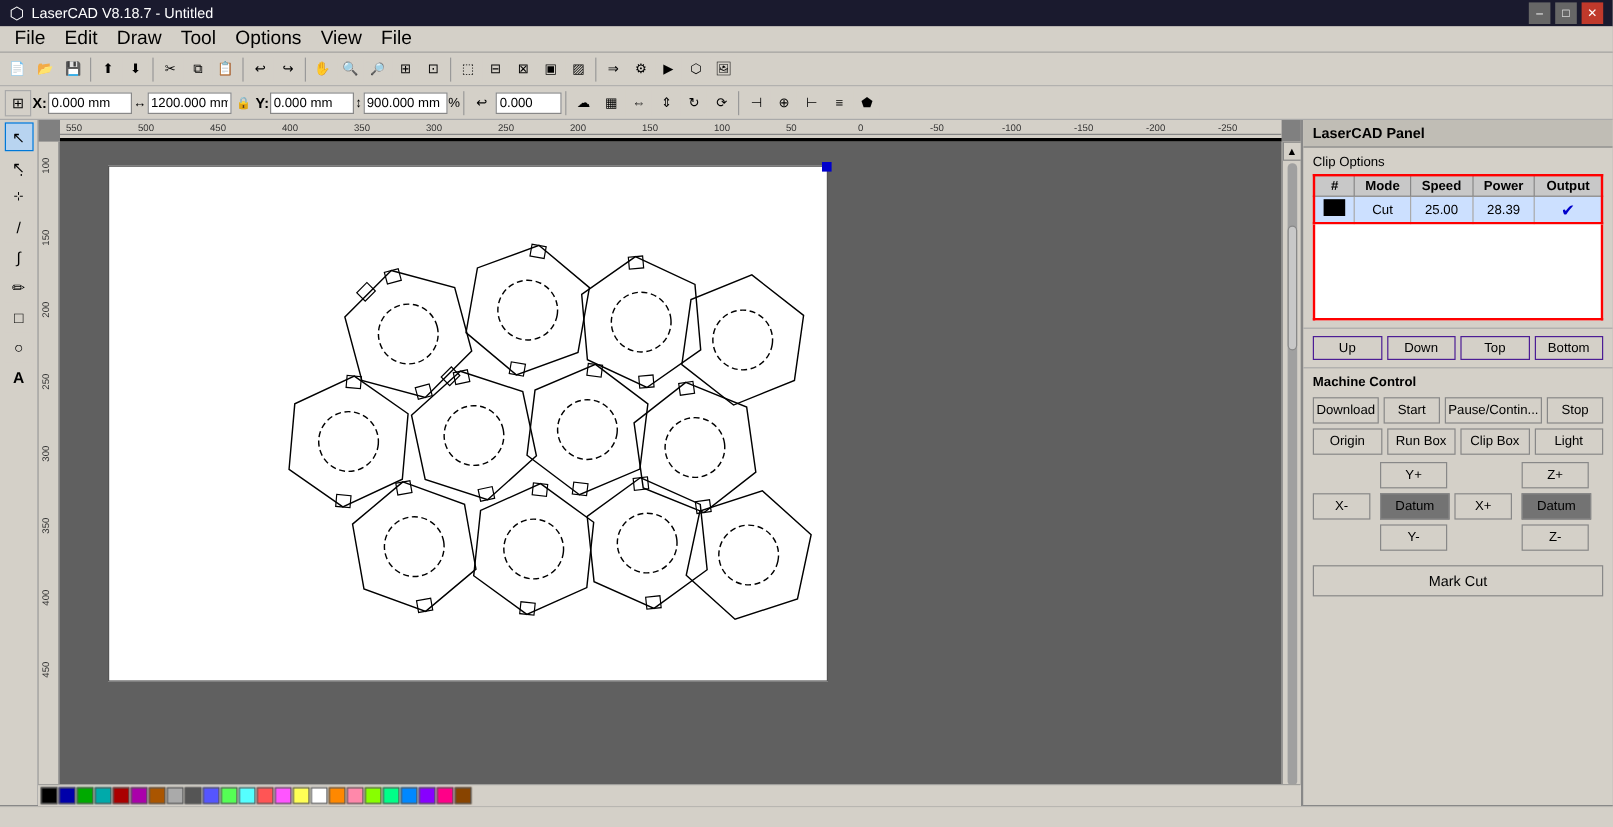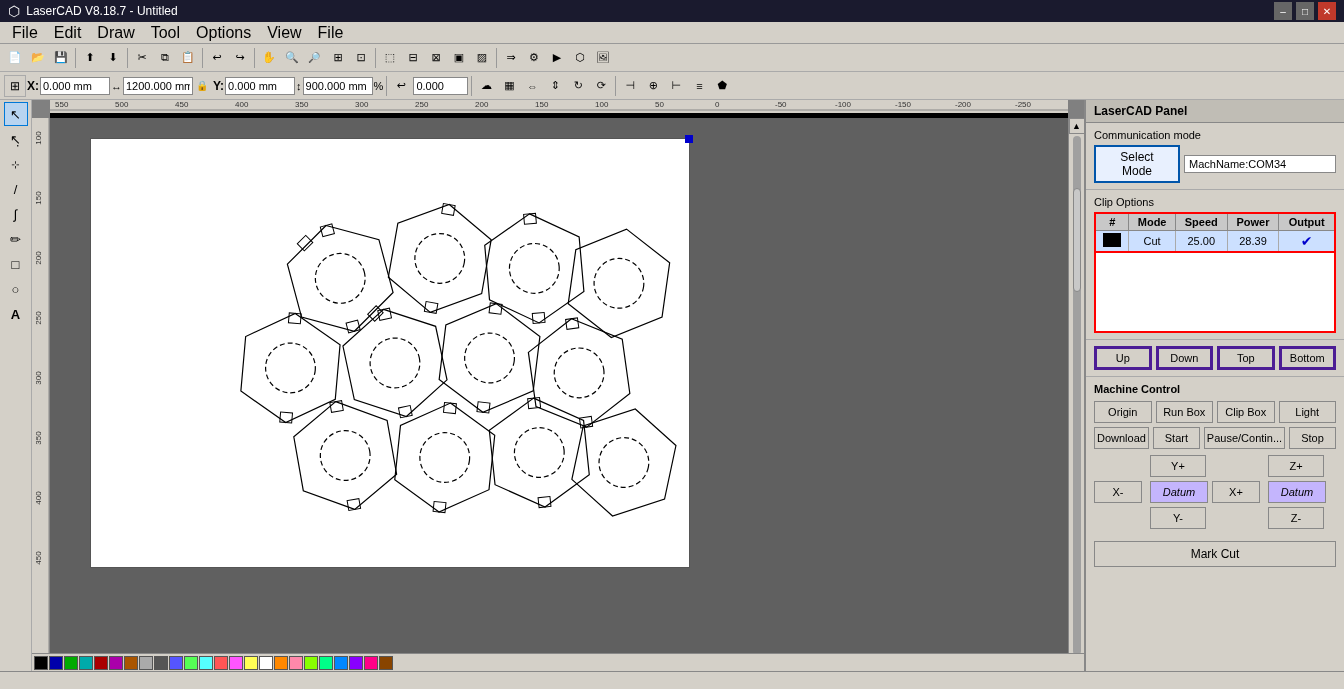--- a/index.html
+++ b/index.html
@@ -53,30 +53,30 @@
     #layer-section { padding: 6px 8px; border-bottom: 1px solid #aaa; }
     .layer-label { font-size: 11px; margin-bottom: 4px; }
     .layer-table { width: 100%; border-collapse: collapse; border: 2px solid red; }
     .layer-table th { background: #c8c8c8; border: 1px solid #888; padding: 2px 4px; font-size: 11px; text-align: center; }
     .layer-table td { border: 1px solid #aaa; padding: 2px 4px; font-size: 11px; text-align: center; }
     .layer-row-selected { background: #cce0ff; }
     .color-swatch { width: 18px; height: 14px; display: inline-block; }
     
     
     .layer-btns { display: flex; gap: 4px; padding: 6px 8px; border-bottom: 1px solid #aaa; }
-    .layer-btn { flex: 1; padding: 3px 2px; background: #d4d0c8; border: 3px solid #4c1d95; cursor: pointer; font-size: 11px; text-align: center; }
+    .layer-btn { flex: 1; padding: 3px 2px; background: #d4d0c8; border: 1px solid #4c1d95; cursor: pointer; font-size: 11px; text-align: center; }
     
     
     #machine-section { padding: 6px 8px; }
     .machine-label { font-size: 11px; margin-bottom: 6px; font-weight: bold; }
     .machine-row { display: flex; gap: 4px; margin-bottom: 4px; }
     .mach-btn { flex: 1; padding: 4px 2px; background: #d4d0c8; border: 1px solid #888; cursor: pointer; font-size: 11px; text-align: center; }
     .mach-btn.wide { flex: 1.5; }
     .jog-btn { width: 48px; padding: 4px 2px; background: #d4d0c8; border: 1px solid #888; cursor: pointer; font-size: 11px; text-align: center; }
-    .jog-center { padding: 4px 2px; background: #c4b5fd; border: 1px solid #888; cursor: pointer; font-size: 11px; text-align: center; width: 58px; font-style: italic; }
+    .jog-center { padding: 4px 2px; background: #737373; border: 1px solid #888; cursor: pointer; font-size: 11px; text-align: center; width: 58px; }
     
     
     .mark-cut-btn { width: 100%; padding: 5px; background: #d4d0c8; border: 1px solid #888; cursor: pointer; font-size: 12px; margin-top: 6px; }
 
     
     #drawing-svg { position: absolute; top: 0; left: 0; width: 100%; height: 100%; }
     
     
     #statusbar { height: 20px; background: #d4d0c8; border-top: 1px solid #888; display: flex; align-items: center; padding: 0 8px; font-size: 11px; position: absolute; bottom: 0; left: 0; right: 0; }
     
@@ -184,21 +184,21 @@
     <button class="lt-btn" title="Line">/</button>
     <button class="lt-btn" title="Bezier">∫</button>
     <button class="lt-btn" title="Freehand">✏</button>
     <button class="lt-btn" title="Rectangle">□</button>
     <button class="lt-btn" title="Ellipse">○</button>
     <button class="lt-btn" title="Text" style="font-weight:bold;">A</button>
   </div>
 
   <div id="canvas-container">
 
-    <div id="ruler-top" style="position:absolute;top:0;left:18px;right:16px;height:18px;background:#d4d0c8;border-bottom:5px solid #000000;overflow:hidden;">
+    <div id="ruler-top" style="position:absolute;top:0;left:18px;right:16px;height:18px;background:#d4d0c8;border-bottom:3px solid #000000;overflow:hidden;">
       <svg width="100%" height="18">
 
         <text x="5" y="14" font-size="8" fill="#333">550</text>
         <text x="65" y="14" font-size="8" fill="#333">500</text>
         <text x="125" y="14" font-size="8" fill="#333">450</text>
         <text x="185" y="14" font-size="8" fill="#333">400</text>
         <text x="245" y="14" font-size="8" fill="#333">350</text>
         <text x="305" y="14" font-size="8" fill="#333">300</text>
         <text x="365" y="14" font-size="8" fill="#333">250</text>
         <text x="425" y="14" font-size="8" fill="#333">200</text>
@@ -337,27 +337,20 @@
         <div style="position:absolute;top:10%;left:0;width:100%;height:20%;background:#c8c8c8;border:1px solid #888;border-radius:4px;"></div>
       </div>
       <button style="width:16px;height:16px;background:#d4d0c8;border:1px solid #888;cursor:pointer;font-size:9px;">▼</button>
     </div>
   </div>
 
   <div id="rightpanel">
 
     <div class="panel-title">LaserCAD Panel</div>
 
-    <div id="comm-section">
-      <div class="comm-label">Communication mode</div>
-      <div class="comm-row">
-        <button class="select-mode-btn">Select Mode</button>
-        <input class="mach-name" type="text" value="MachName:COM34" style="">
-      </div>
-    </div>
 
     <div id="layer-section">
       <div class="layer-label">Clip Options</div>
       <table class="layer-table">
         <thead>
           <tr>
             <th>#</th>
             <th>Mode</th>
             <th>Speed</th>
             <th>Power</th>
@@ -387,32 +380,32 @@
       <button class="layer-btn">Down</button>
       <button class="layer-btn">Top</button>
       <button class="layer-btn">Bottom</button>
     </div>
 
     <div id="machine-section">
       <div class="machine-label">Machine Control</div>
       
       
       <div class="machine-row">
+        <button class="mach-btn">Download</button>
+        <button class="mach-btn">Start</button>
+        <button class="mach-btn wide">Pause/Contin...</button>
+        <button class="mach-btn">Stop</button>
+      </div>
+      
+      
+      <div class="machine-row">
         <button class="mach-btn">Origin</button>
         <button class="mach-btn">Run Box</button>
         <button class="mach-btn">Clip Box</button>
         <button class="mach-btn">Light</button>
-      </div>
-      
-      
-      <div class="machine-row">
-        <button class="mach-btn">Download</button>
-        <button class="mach-btn">Start</button>
-        <button class="mach-btn wide">Pause/Contin...</button>
-        <button class="mach-btn">Stop</button>
       </div>
       
       
       <div style="display:grid;grid-template-columns:52px 58px 52px 58px;gap:4px;margin:6px 0;align-items:center;">
 
         <div></div>
         <button class="jog-btn" style="width:56px;">Y+</button>
         <div></div>
         <button class="jog-btn" style="width:56px;">Z+</button>
 

